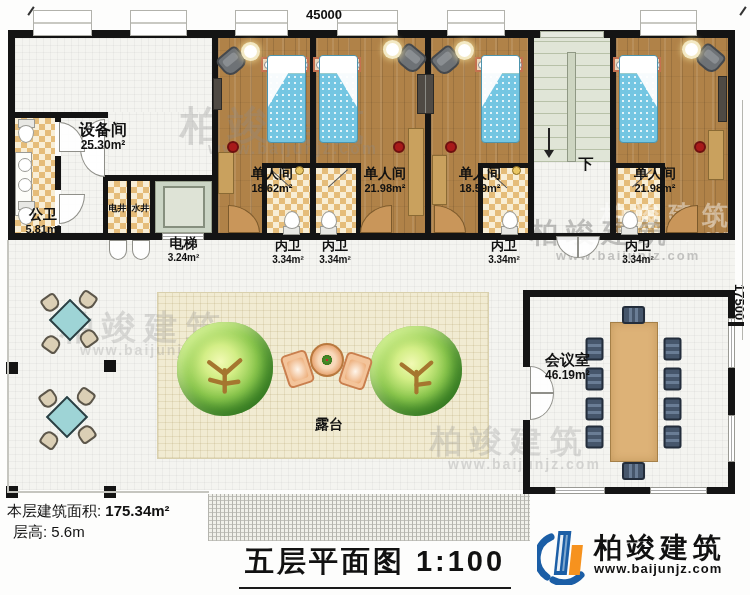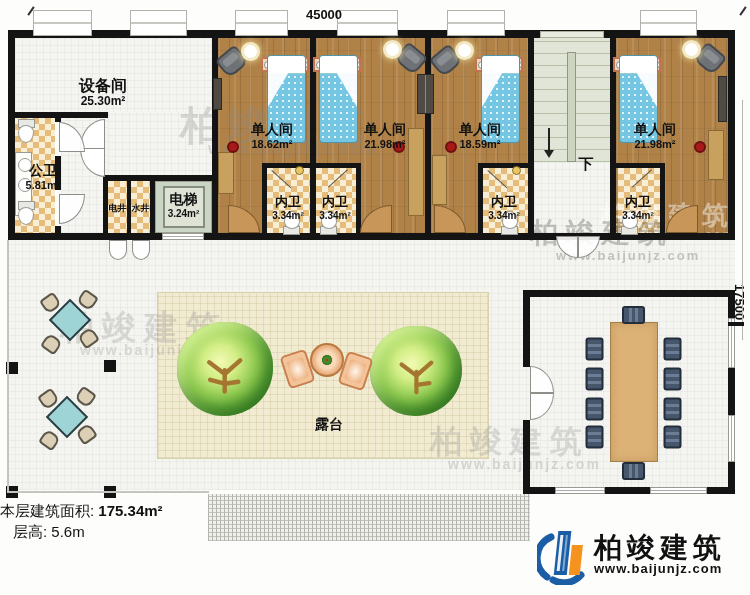--- a/index.html
+++ b/index.html
@@ -21,21 +21,21 @@
   .terr{background-color:#f1ebd2;background-image:
         repeating-linear-gradient(0deg,rgba(160,140,80,.16) 0 1px,transparent 1px 7px),
         repeating-linear-gradient(90deg,rgba(160,140,80,.16) 0 1px,transparent 1px 7px);
         border:1px solid #d9d0ad;}
   .stairs{background-color:#e0e5d7;background-image:
         repeating-linear-gradient(0deg,#b7c1a8 0 1px,transparent 1px 12px);}
   .hatch{background-color:#f0f0ea;background-image:
         repeating-linear-gradient(90deg,#b4b4ae 0 1px,transparent 1px 4px),
         repeating-linear-gradient(0deg,#c3c3bd 0 1px,transparent 1px 4px);}
   .lbl{position:absolute;text-align:center;font-weight:bold;line-height:1.12;white-space:nowrap;}
-  .lbl .nm{font-size:14px;display:block;}
+  .lbl .nm{font-size:14px;display:block;margin-top:44px;}
   .lbl .ar{font-size:11px;display:block;}
   .win{position:absolute;top:10px;height:26px;background:#fff;border:1px solid #b2b2ac;
        box-sizing:border-box;background-image:linear-gradient(0deg,transparent 46%,#c9c9c3 46%,#c9c9c3 54%,transparent 54%);}
   .door{position:absolute;background:rgba(255,255,255,.9);border:1px solid #8f8f89;box-sizing:border-box;}
   .doorw{position:absolute;background:#c9965a;border:1px solid #7c5a2c;box-sizing:border-box;}
   .bedM{position:absolute;background:#74c6e2;border:1px solid #4d94ad;border-radius:4px;
         background-image:radial-gradient(rgba(255,255,255,.8) 1px,transparent 1px);background-size:6px 6px;}
   .pillow{position:absolute;left:0;top:0;right:0;height:17px;background:#fff;border-bottom:1px solid #9cc;
         border-radius:3px 3px 0 0;}
   .fold{position:absolute;right:0;top:17px;width:55%;height:34px;background:#fefefe;
@@ -370,35 +370,42 @@
   <div class="lbl" style="left:481px;top:195px;width:46px;">
     <span class="nm" style="font-size:13px;">内卫</span>
       <span class="ar" style="font-size:10px;">3.34m²</span>
     </div>
   <div class="lbl" style="left:615px;top:195px;width:46px;">
     <span class="nm" style="font-size:13px;">内卫</span>
       <span class="ar" style="font-size:10px;">3.34m²</span>
     </div>
   <div class="lbl" style="left:576px;top:156px;width:20px;font-size:15px;">
     <span>下</span></div>
+  <div class="lbl" style="left:545px;top:308px;width:80px;text-align:left;">
+    <span class="nm" style="font-size:15px;">会议室</span>
+      <span class="ar" style="font-size:12px;">46.19m²</span>
+    </div>
   <div class="lbl" style="left:299px;top:417px;width:60px;font-size:14px;">
     <span>露台</span></div>
 
   <div class="dim" style="left:300px;top:7px;width:48px;text-align:center;">45000</div>
   <div class="dim" style="left:747px;top:284px;transform:rotate(90deg);transform-origin:left top;">17500</div>
   <div class="abs" style="left:742px;top:100px;width:1px;height:240px;background:#b5b5af;"></div>
   <div class="abs" style="left:728px;top:322px;width:16px;height:4px;background:#141414;"></div>
   <div class="abs" style="left:26px;top:10px;width:10px;height:2px;background:#333;transform:rotate(-55deg);"></div>
   <div class="abs" style="left:738px;top:10px;width:10px;height:2px;background:#333;transform:rotate(-55deg);"></div>
 
-  <div class="info" style="left:0;top:502px;">
+  <div class="info" style="left:7px;top:502px;">
     <span>本层建筑面积:</span> <b>175.34m²</b></div>
   <div class="info" style="left:13px;top:523px;">
     <span>层高:</span> <span>5.6m</span></div>
 
+  <div class="title-wrap">
+    <span class="title-inner"><span>五层平面图</span> <span>1:100</span></span>
+  </div>
 
   <svg style="position:absolute;left:537px;top:525px;" width="54" height="60" viewBox="0 0 54 60">
     <path d="M10 52 A23 23 0 0 1 14 12" fill="none" stroke="#1b5ea6" stroke-width="7" stroke-linecap="round"></path>
     <path d="M44 50 A23 23 0 0 1 16 55" fill="none" stroke="#1b5ea6" stroke-width="7" stroke-linecap="round"></path>
     <g transform="skewX(-6)">
       <rect x="22" y="6" width="13" height="44" fill="#1b5ea6"></rect>
       <rect x="37" y="20" width="11" height="30" fill="#f6921e"></rect>
       <rect x="24.5" y="10" width="3" height="36" fill="#fff" opacity=".9"></rect>
       <rect x="30" y="10" width="2" height="36" fill="#7fa8cf"></rect>
     </g>

